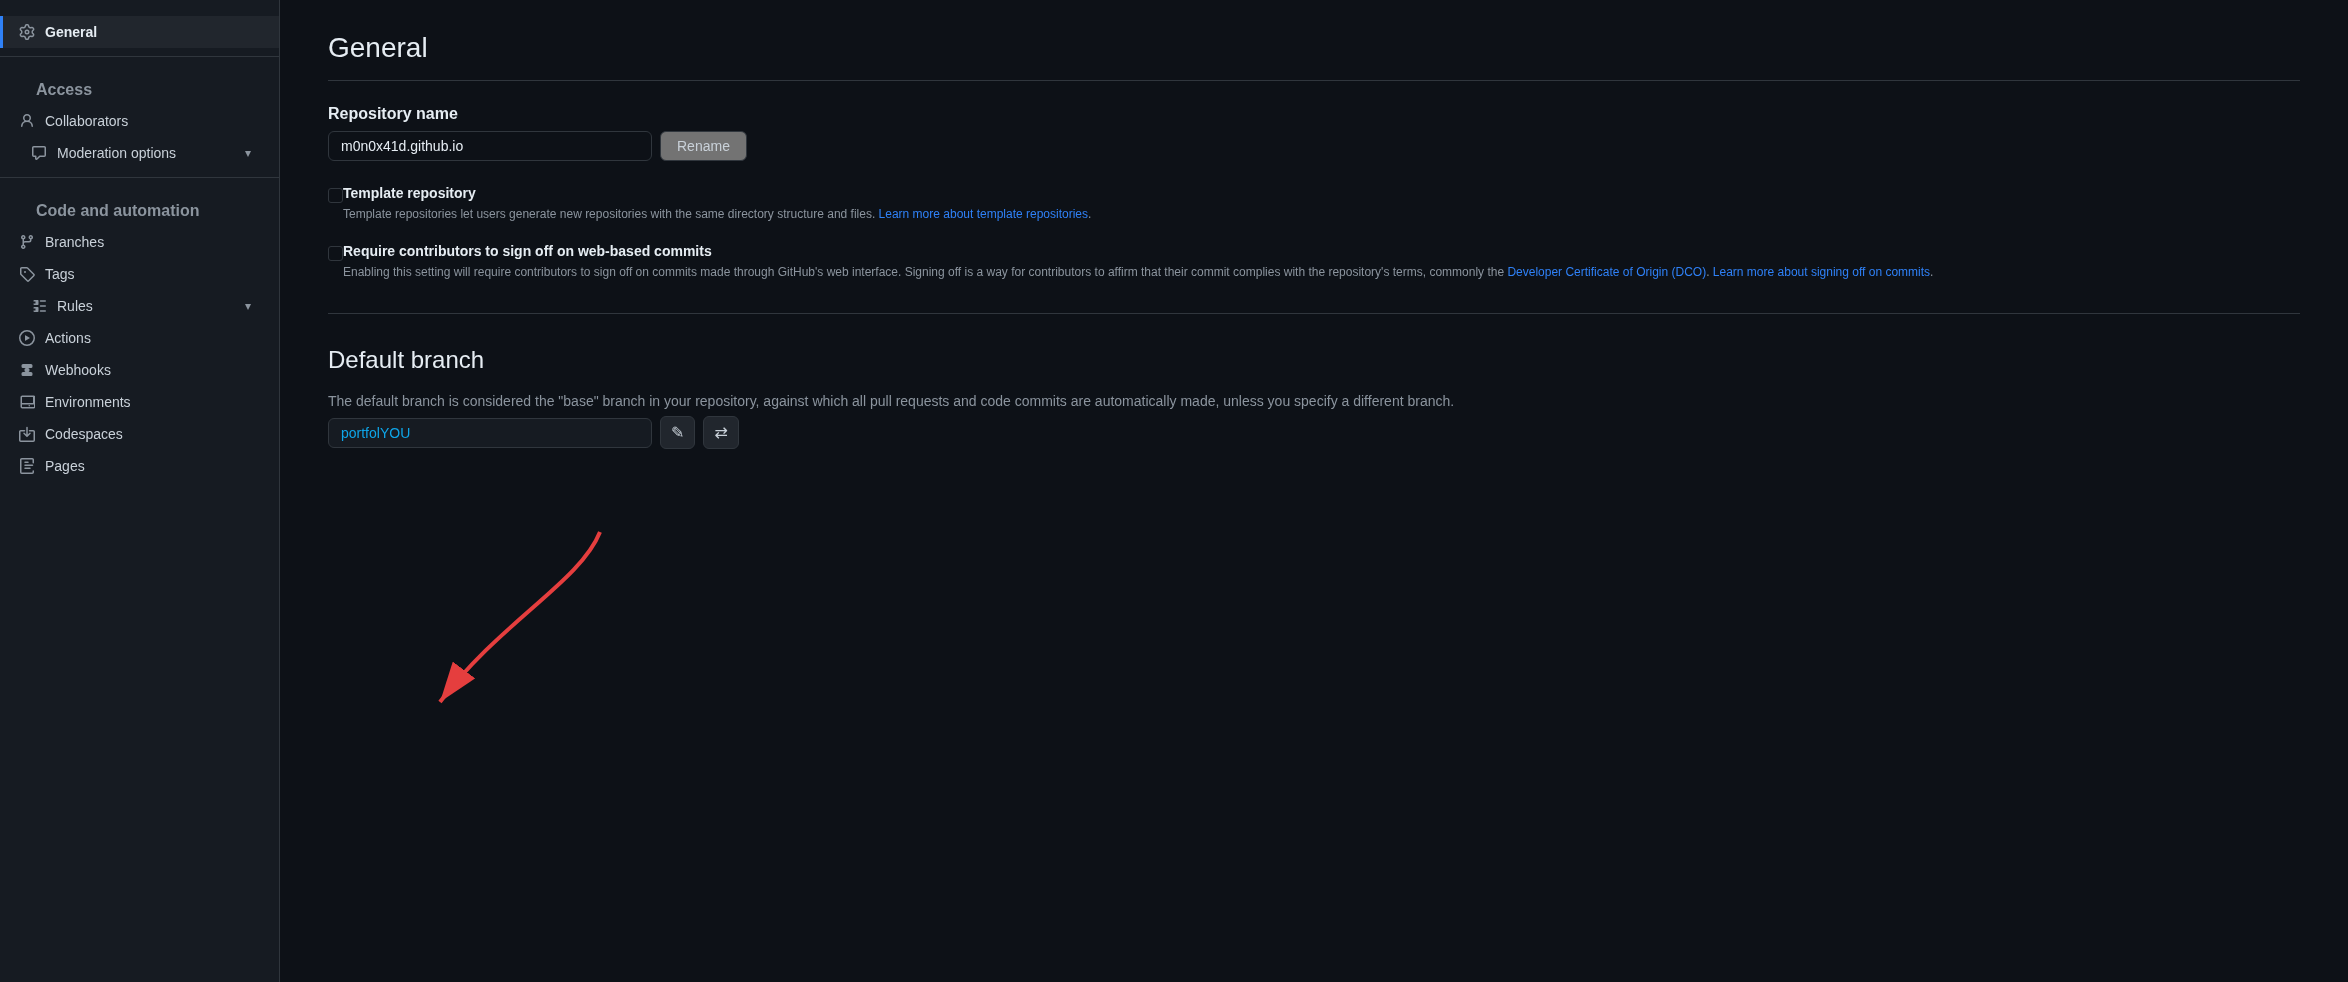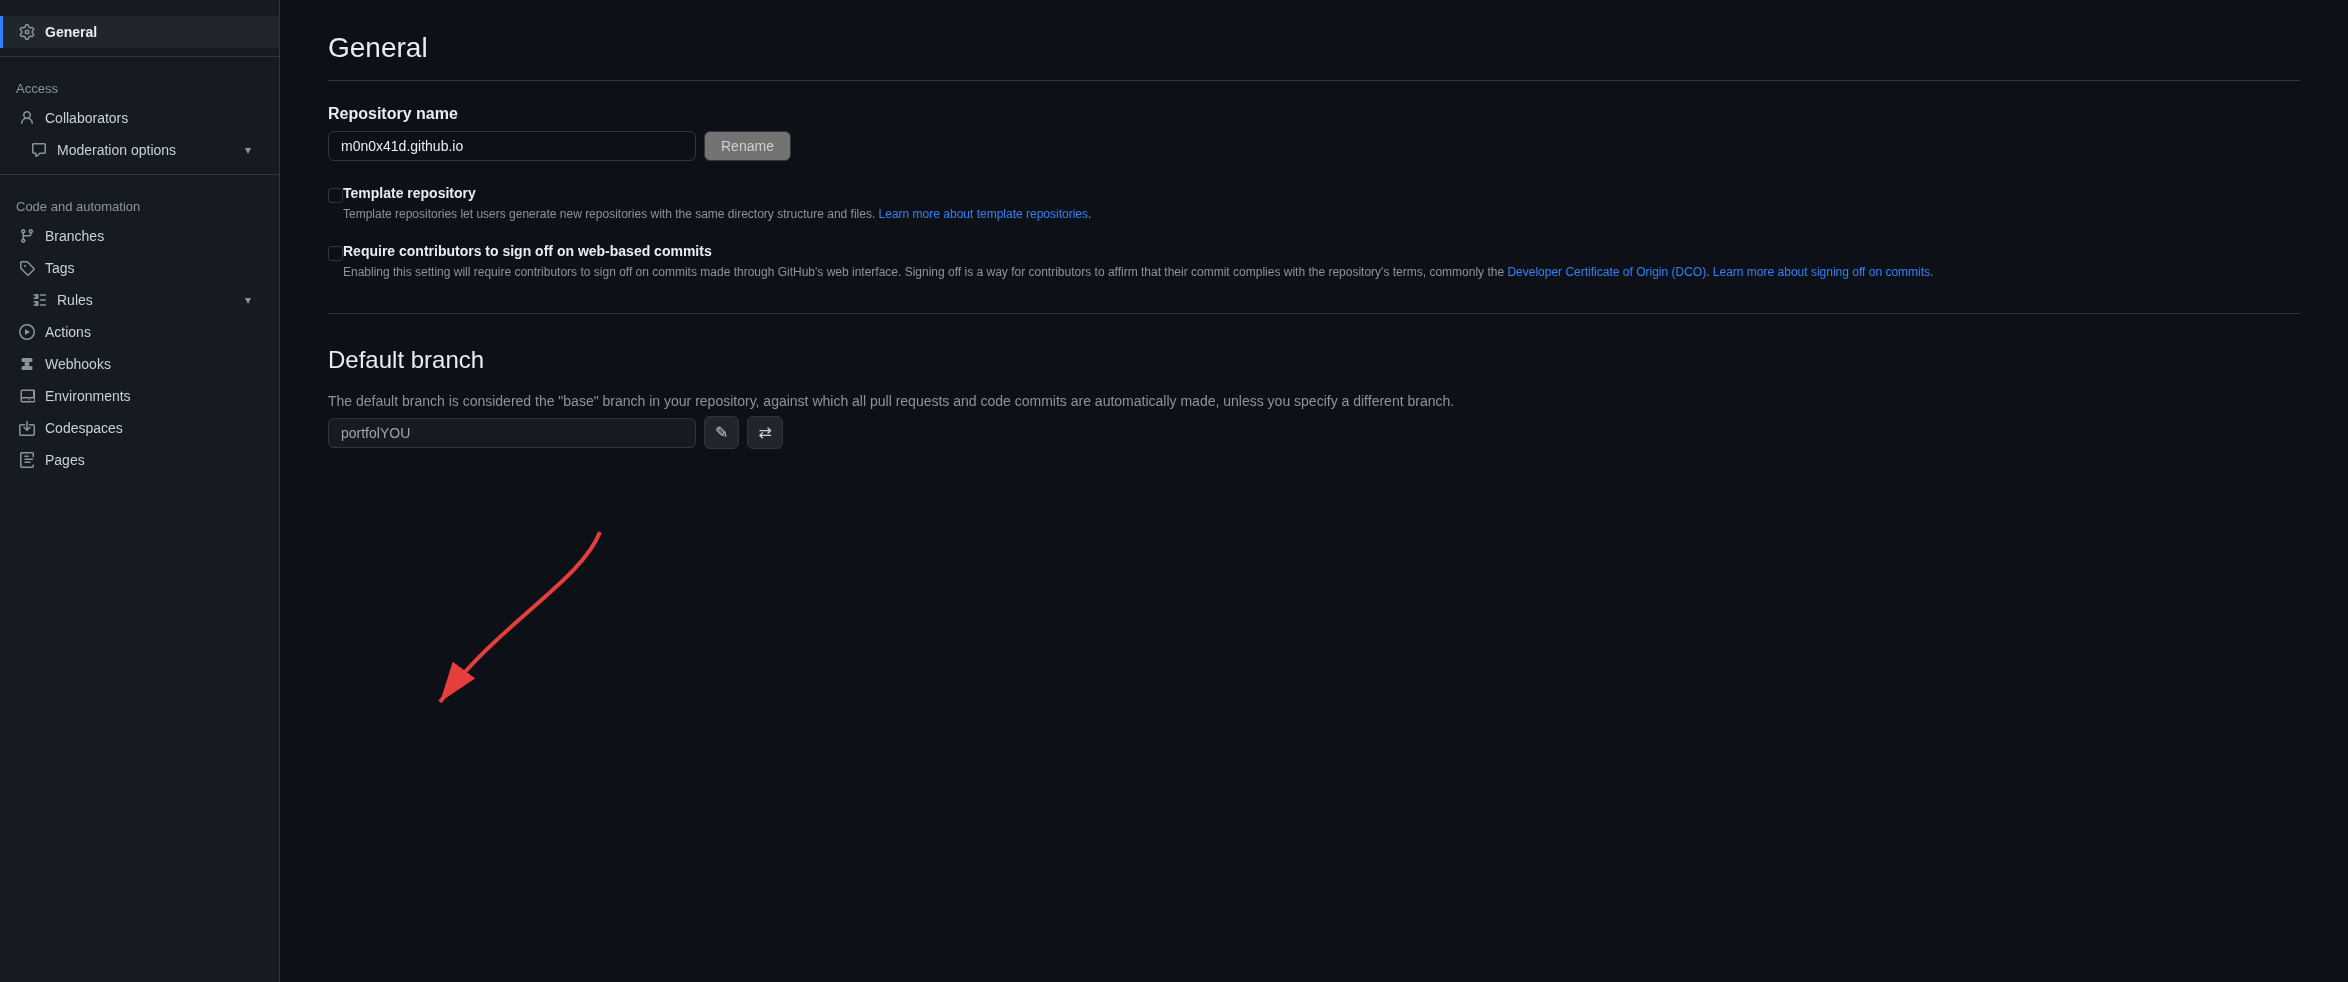--- a/index.html
+++ b/index.html
@@ -31,25 +31,26 @@
       background-color: #21262d;
       border-left: 3px solid #2f81f7;
       cursor: pointer;
       color: #e6edf3;
       font-weight: 600;
       font-size: 14px;
     }
 
     .sidebar-section-label {
       color: #8b949e;
-      font-size: 13px;
-      font-weight: 400;
+      font-size: 16px;
+      font-weight: 700;
       padding: 16px 16px 6px 16px;
       text-transform: none;
       letter-spacing: 0;
+      margin-left: 20px;
     }
 
     .sidebar-item {
       display: flex;
       align-items: center;
       gap: 10px;
       padding: 8px 16px;
       cursor: pointer;
       color: #c9d1d9;
       font-size: 14px;
@@ -124,21 +125,21 @@
       align-items: center;
     }
 
     .text-input {
       background-color: #0d1117;
       border: 1px solid #30363d;
       border-radius: 6px;
       color: #e6edf3;
       padding: 6px 12px;
       font-size: 14px;
-      width: 368px;
+      width: 324px;
     }
 
     .btn {
       background-color: #737373;
       border: 1px solid #30363d;
       border-radius: 6px;
       color: #c9d1d9;
       padding: 6px 16px;
       font-size: 14px;
       cursor: pointer;
@@ -370,21 +371,21 @@
       </div>
     </div>
   </div>
 
   <hr class="section-divider">
 
   <div>
     <h2 class="section-title">Default branch</h2>
     <p class="section-desc">The default branch is considered the "base" branch in your repository, against which all pull requests and code commits are automatically made, unless you specify a different branch.</p>
     <div class="branch-input-row">
-      <input type="text" class="text-input" value="portfolYOU" style="background: rgb(22, 27, 34); color: #a3a3a3;">
+      <input type="text" class="text-input" value="portfolYOU" style="background: rgb(22, 27, 34); color: #0ea5e9;">
       <button class="btn-icon" title="Edit" style="font-size:16px;">✎</button>
       <button class="btn-icon" title="Switch" style="font-size:16px;">⇄</button>
     </div>
   </div>
 
   <svg style="position:absolute; bottom:260px; left:140px; width:220px; height:200px; pointer-events:none; overflow:visible;">
     <defs>
       <marker id="arrowhead" markerWidth="10" markerHeight="7" refX="10" refY="3.5" orient="auto">
         <polygon points="0 0, 10 3.5, 0 7" fill="#e53e3e"></polygon>
       </marker>

